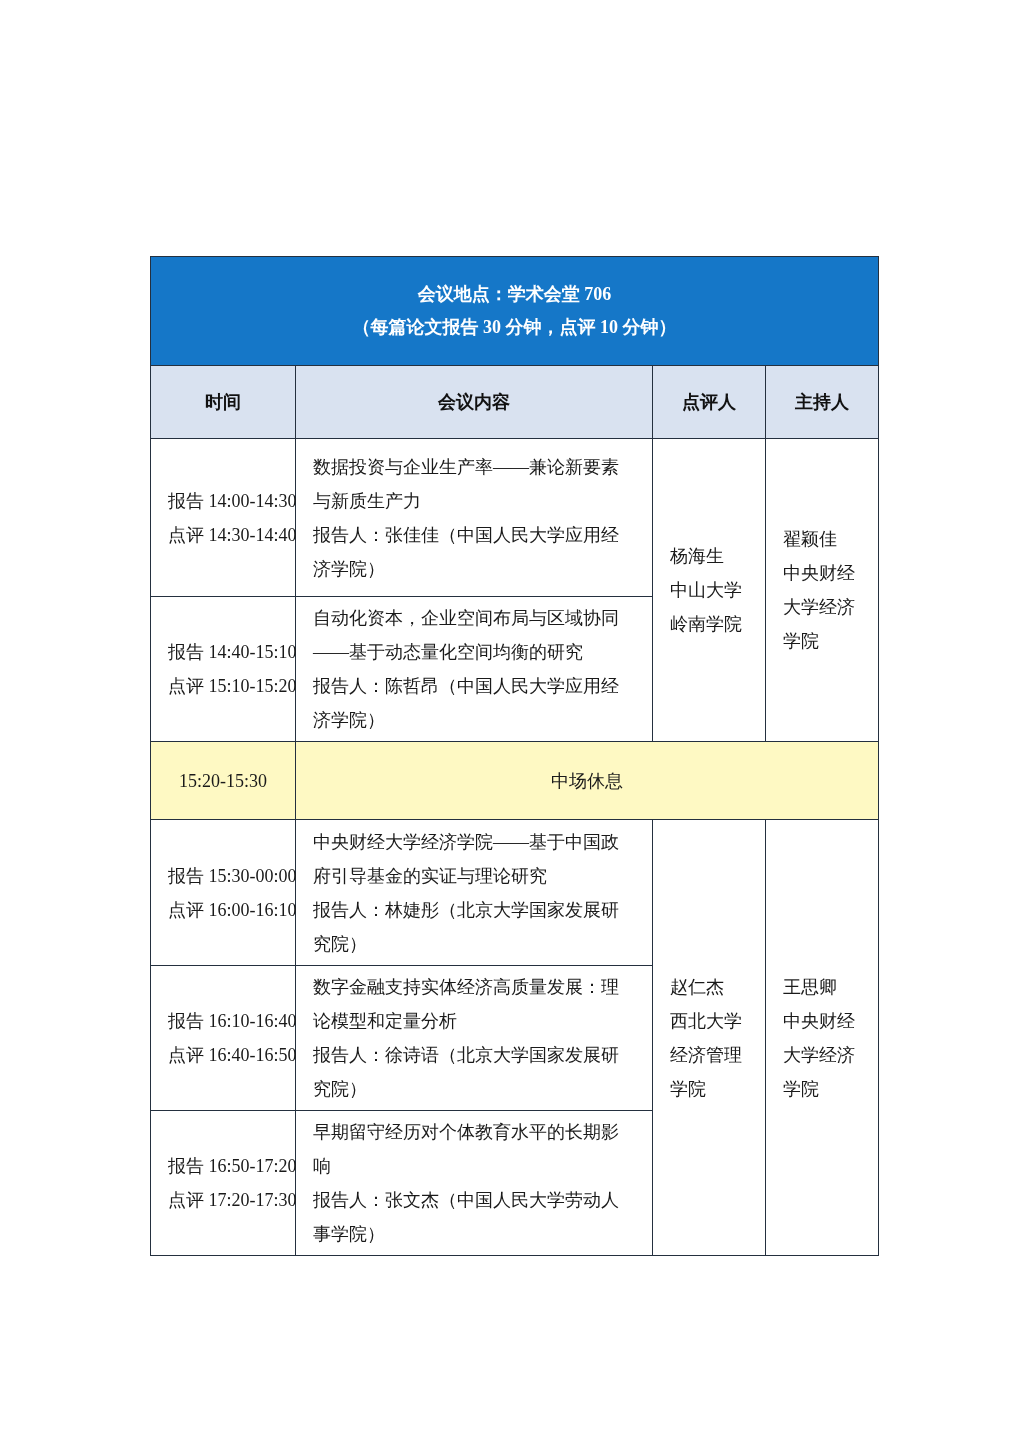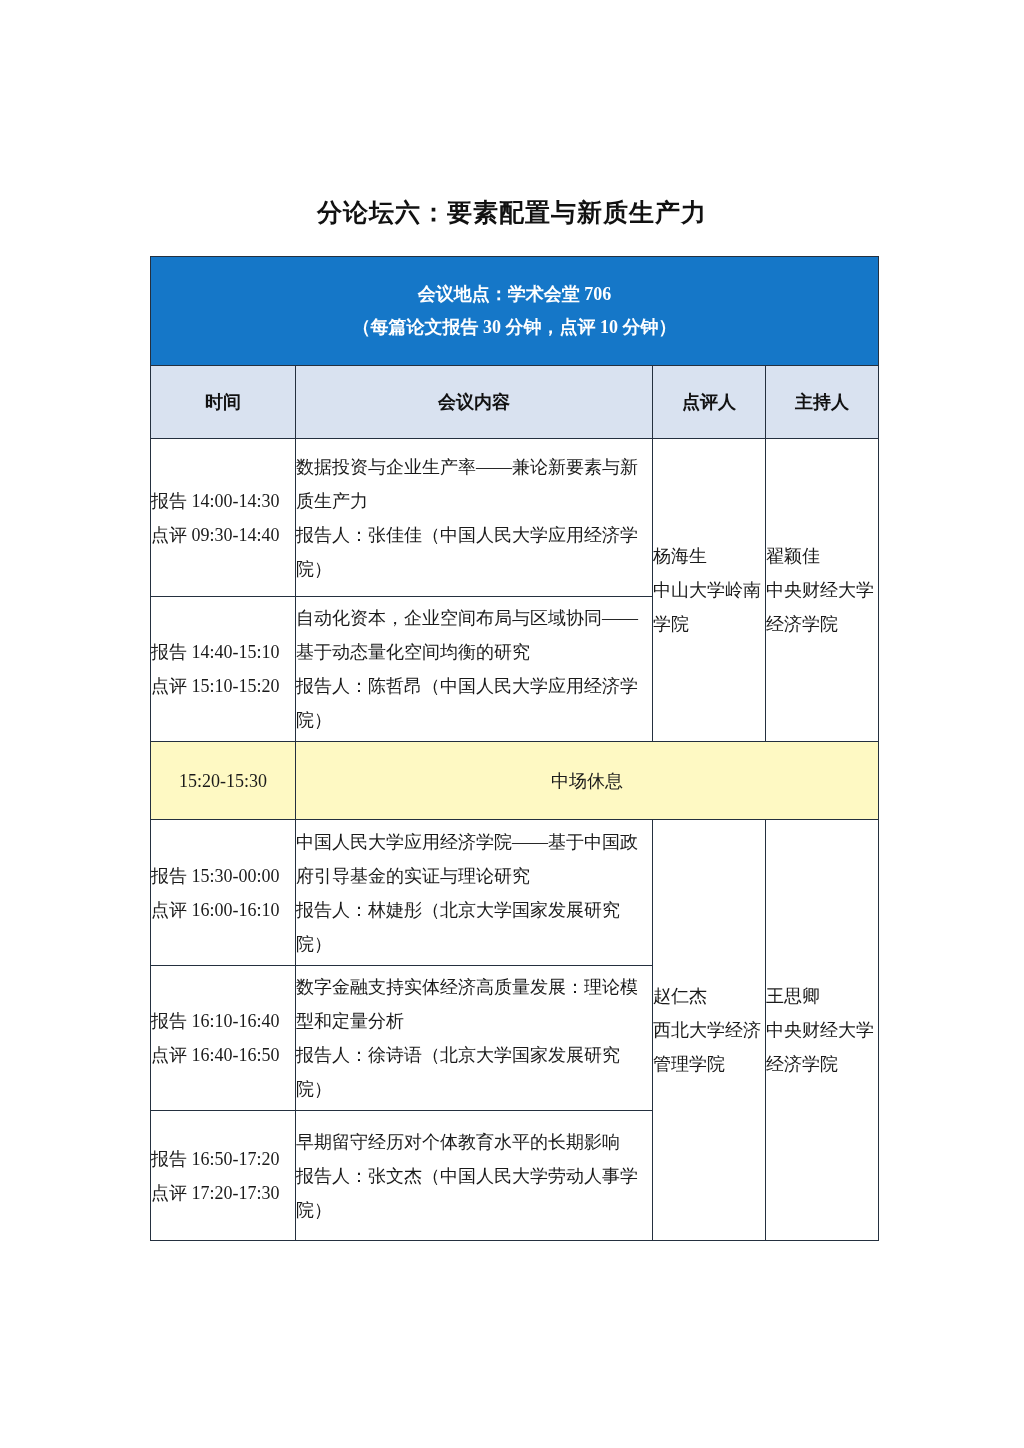--- a/index.html
+++ b/index.html
@@ -32,21 +32,21 @@
     width: 728px;
   }
   table.schedule {
     border-collapse: collapse;
     table-layout: fixed;
     width: 728px;
     font-size: 18px;
   }
   table.schedule td, table.schedule th {
     border: 1.6px solid #24303f;
-    padding: 4px 0;
+    padding: 4px 17px;
     vertical-align: middle;
   }
   col.c-time { width: 145px; }
   col.c-content { width: 357px; }
   col.c-commentator { width: 113px; }
   col.c-host { width: 113px; }
 
   .banner-cell {
     background: #1577c8;
     color: #ffffff;
@@ -98,21 +98,20 @@
     text-align: center;
     font-size: 18px;
     color: #1a1a1a;
   }
 </style>
 </head>
 <body>
 
 <div class="page">
 
-  <h1 class="doc-title">分论坛六：要素配置与新质生产力</h1>
 
   <div class="schedule-wrap">
     <table class="schedule">
       <colgroup>
         <col class="c-time">
         <col class="c-content">
         <col class="c-commentator">
         <col class="c-host">
       </colgroup>
 
@@ -127,21 +126,21 @@
       <tr class="head-row">
         <th>时间</th>
         <th>会议内容</th>
         <th>点评人</th>
         <th>主持人</th>
       </tr>
 
       <tr class="r1">
         <td class="time-cell">
           <div>报告 14:00-14:30</div>
-          <div>点评 09:30-14:40</div>
+          <div>点评 14:30-14:40</div>
         </td>
         <td class="content-cell">
           <div>数据投资与企业生产率——兼论新要素与新质生产力</div>
           <div>报告人：张佳佳（中国人民大学应用经济学院）</div>
         </td>
         <td class="person-cell" rowspan="2">
           <div>杨海生</div>
           <div>中山大学岭南学院</div>
         </td>
         <td class="person-cell" rowspan="2">
@@ -165,21 +164,21 @@
         <td class="time-cell">15:20-15:30</td>
         <td colspan="3">中场休息</td>
       </tr>
 
       <tr class="r3">
         <td class="time-cell">
           <div>报告 15:30-00:00</div>
           <div>点评 16:00-16:10</div>
         </td>
         <td class="content-cell">
-          <div>中国人民大学应用经济学院——基于中国政府引导基金的实证与理论研究</div>
+          <div>中央财经大学经济学院——基于中国政府引导基金的实证与理论研究</div>
           <div>报告人：林婕彤（北京大学国家发展研究院）</div>
         </td>
         <td class="person-cell" rowspan="3">
           <div>赵仁杰</div>
           <div>西北大学经济管理学院</div>
         </td>
         <td class="person-cell" rowspan="3">
           <div>王思卿</div>
           <div>中央财经大学经济学院</div>
         </td>

